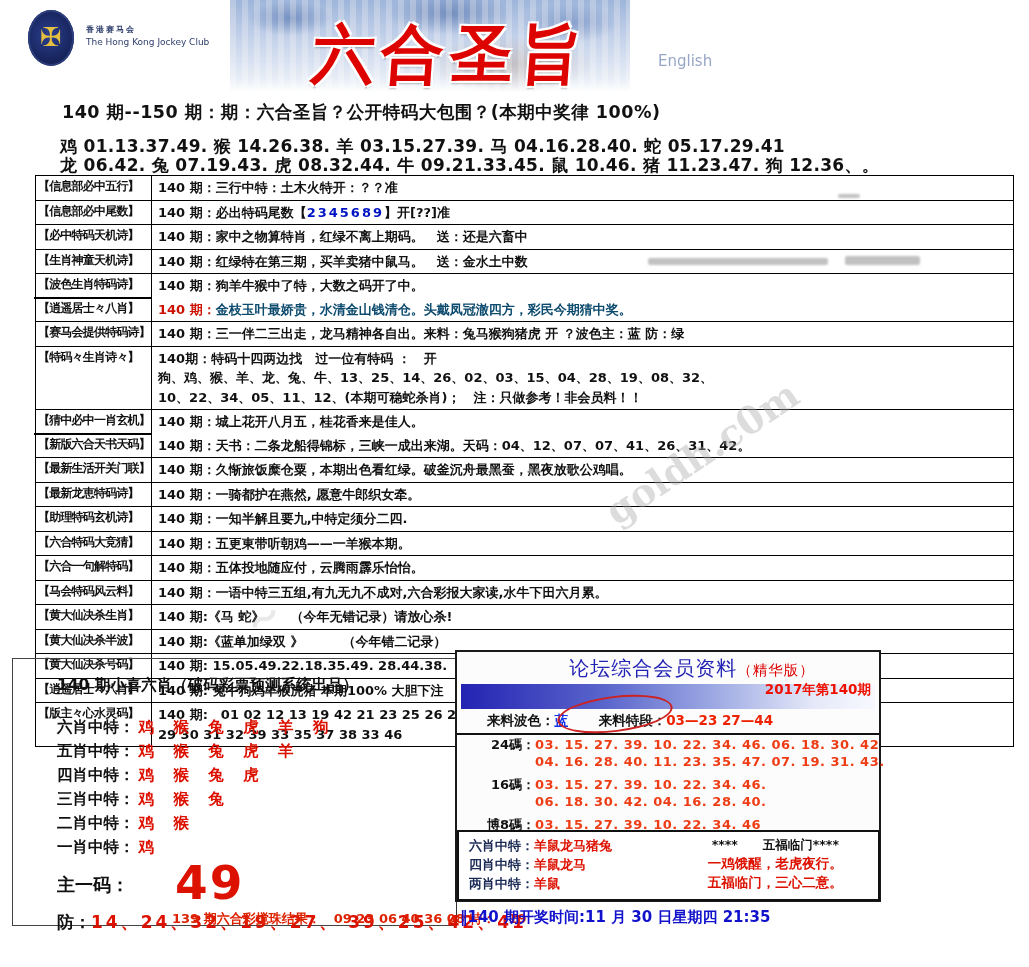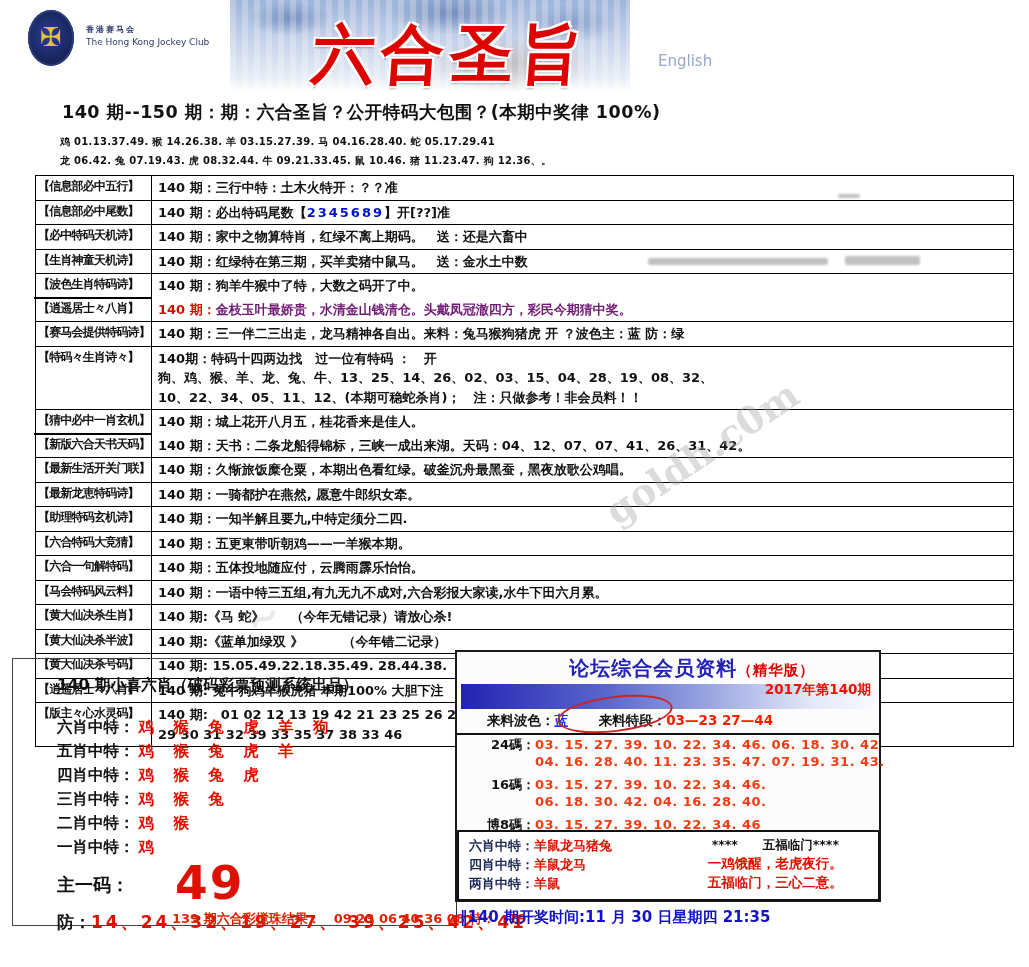--- a/index.html
+++ b/index.html
@@ -29,55 +29,55 @@
   .banner::before{content:"";position:absolute;inset:0;
     background:repeating-linear-gradient(90deg,rgba(255,255,255,.25) 0 6px,rgba(120,140,180,.18) 6px 12px);
     mix-blend-mode:overlay;}
   .main-title{position:absolute;left:312px;top:12px;width:340px;
     font-family:"DejaVu Serif","Liberation Serif",serif;
     font-size:63px;font-weight:bold;color:#dd0300;letter-spacing:6px;white-space:nowrap;
     transform:skewX(-4deg);
     text-shadow:-2px -2px 0 #fff,2px -2px 0 #fff,-2px 2px 0 #fff,2px 2px 0 #fff,0 3px 2px rgba(0,0,0,.25);}
   .english-link{position:absolute;left:658px;top:52px;font-size:15px;color:#97a6c6;}
   .headline{position:absolute;left:62px;top:100px;font-size:17.5px;font-weight:bold;letter-spacing:.5px;}
-  .zodiac{position:absolute;left:60px;font-size:10px;font-weight:bold;letter-spacing:.3px;white-space:nowrap;}
+  .zodiac{position:absolute;left:60px;font-size:17px;font-weight:bold;letter-spacing:.3px;white-space:nowrap;}
   .zodiac.l1{top:135px;}
   .zodiac.l2{top:154px;}
   
   .tips-table{position:absolute;left:35px;top:175px;width:977px;border:1.5px solid #000;}
   .t-row{display:flex;border-bottom:1.5px solid #000;}
   .t-row:last-child{border-bottom:none;}
   .t-row.no-div{border-bottom:none;}
   .cell-label{flex:0 0 112px;border-right:1.5px solid #000;font-size:12px;font-weight:bold;
     letter-spacing:-0.8px;white-space:nowrap;padding:2px 1px 2px 2px;position:relative;}
   .t-row.no-div .cell-label::after{content:"";position:absolute;left:-2px;right:0;bottom:-1px;height:1.5px;background:#000;}
   .cell-content{flex:1;font-size:13px;font-weight:bold;padding:2px 6px;white-space:nowrap;line-height:1.5;}
   .cell-content .ln{display:block;}
   .blue-digits{color:#0013c4;letter-spacing:2px;}
   .red-period{color:#cc1100;}
-  .orange-text{color:#701a75;text-align:center;}
+  .orange-text{color:#0c4a6e;text-align:center;}
   
   .smudge{position:absolute;background:#8f8f8f;opacity:.55;border-radius:2px;filter:blur(1px);}
   .watermark{position:absolute;color:#aaaaaa;opacity:.4;font-size:38px;font-weight:bold;
     font-family:"DejaVu Serif","Liberation Serif",serif;transform:rotate(-34deg);pointer-events:none;}
   
   .left-panel{position:absolute;left:12px;top:658px;width:443px;height:266px;border:1.5px solid #444;
     border-right:1.5px solid #333;}
   .lp-title{position:absolute;left:44px;top:16px;font-size:15.5px;font-weight:bold;}
   .lp-rows{position:absolute;left:44px;top:56px;}
   .lp-row{font-size:15.5px;font-weight:bold;line-height:24px;white-space:nowrap;}
   .lp-row .v{color:#dd1100;letter-spacing:7px;margin-left:4px;}
   .lp-main{position:absolute;left:44px;top:196px;font-size:18px;font-weight:bold;}
   .lp-main .big{font-size:47px;color:#dd1100;margin-left:46px;vertical-align:-8px;letter-spacing:2px;}
   .lp-guard{position:absolute;left:44px;top:252px;font-size:17px;font-weight:bold;white-space:nowrap;}
   .lp-guard .v{color:#dd1100;letter-spacing:3px;}
   
   .member-box{position:absolute;left:455px;top:650px;width:426px;height:252px;border:2px solid #1a1a1a;
     background:#fcfcfc;box-sizing:border-box;}
-  .mb-title{text-align:center;padding-top:3px;font-size:20px;font-weight:bold;color:#2222b4;letter-spacing:1px;white-space:nowrap;margin-left:48px;}
+  .mb-title{text-align:center;padding-top:3px;font-size:20px;font-weight:normal;color:#2222b4;letter-spacing:1px;white-space:nowrap;margin-left:48px;}
   .mb-title .suffix{font-size:14.5px;color:#dd0000;}
   .mb-bar{position:relative;height:25px;margin:2px 4px 0 4px;
     background:linear-gradient(90deg,#2323b2 0%,#5b66cc 35%,#9aa6e2 60%,#e4e8f8 85%,#f8f9ff 100%);}
   .mb-issue{position:absolute;right:4px;top:-3px;font-size:13.5px;font-weight:bold;color:#ee1100;background:transparent;}
   .mb-info{padding:3px 8px 2px 30px;font-size:13.5px;font-weight:bold;white-space:nowrap;}
   .mb-info .wave{color:#1133ee;text-decoration:underline;margin-right:26px;}
   .mb-info .range{color:#ee2200;}
   .mb-divider{border-top:2px solid #111;margin:1px 0 2px 0;}
   .mb-codes{padding:0 6px;}
   .code-row{display:flex;font-size:13px;font-weight:bold;line-height:16.5px;margin-left:20px;}

